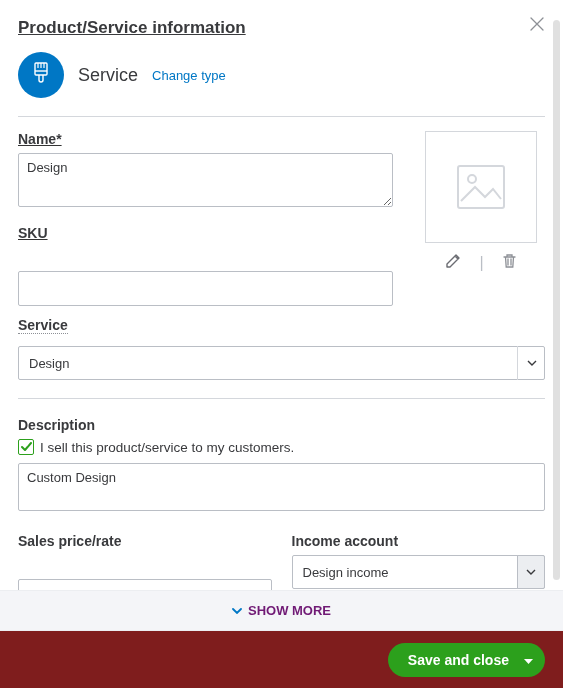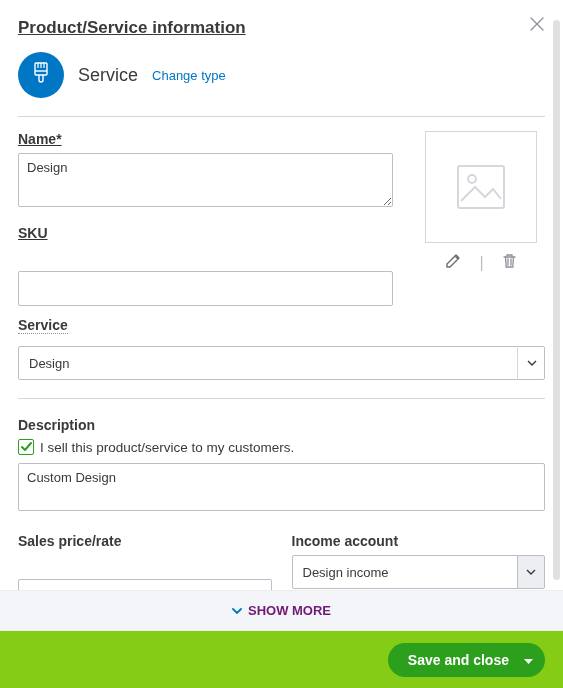--- a/index.html
+++ b/index.html
@@ -207,21 +207,21 @@
     position: absolute;
     bottom: 0;
     left: 0;
     right: 0;
     height: 58px;
     border-top: 1px solid #eceef1;
     display: flex;
     align-items: center;
     justify-content: flex-end;
     padding: 0 18px;
-    background: #84cc16;
+    background: #7f1d1d;
   }
   .save-btn {
     background: #2ca01c;
     color: #fff;
     border: none;
     border-radius: 18px;
     height: 34px;
     padding: 0 36px 0 20px;
     font-size: 14px;
     font-weight: 600;

